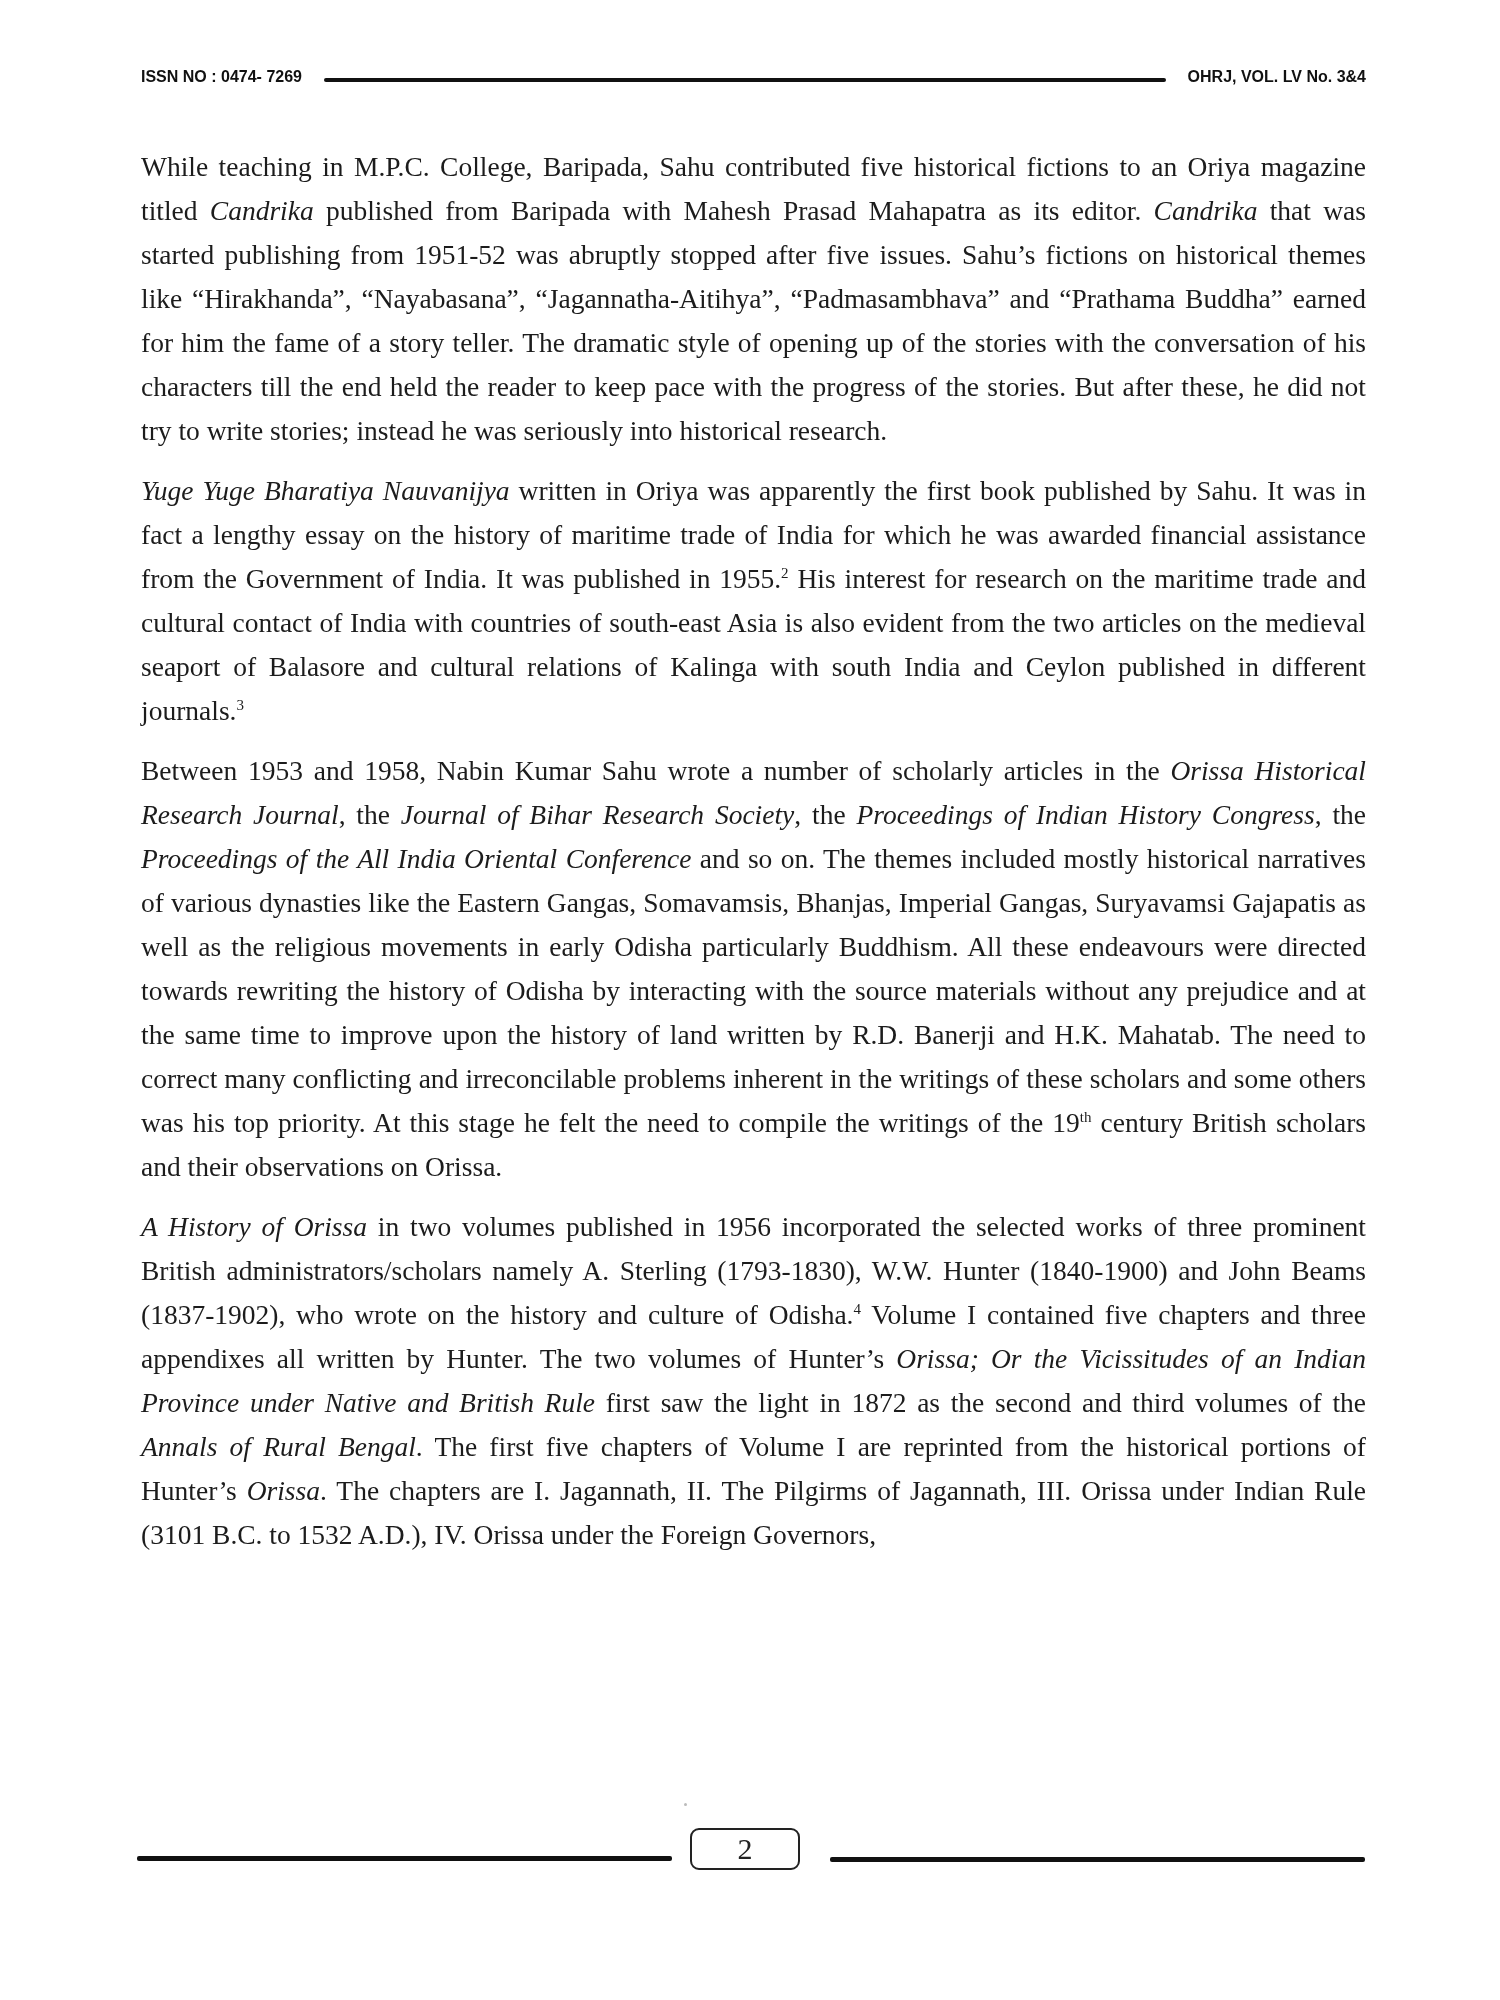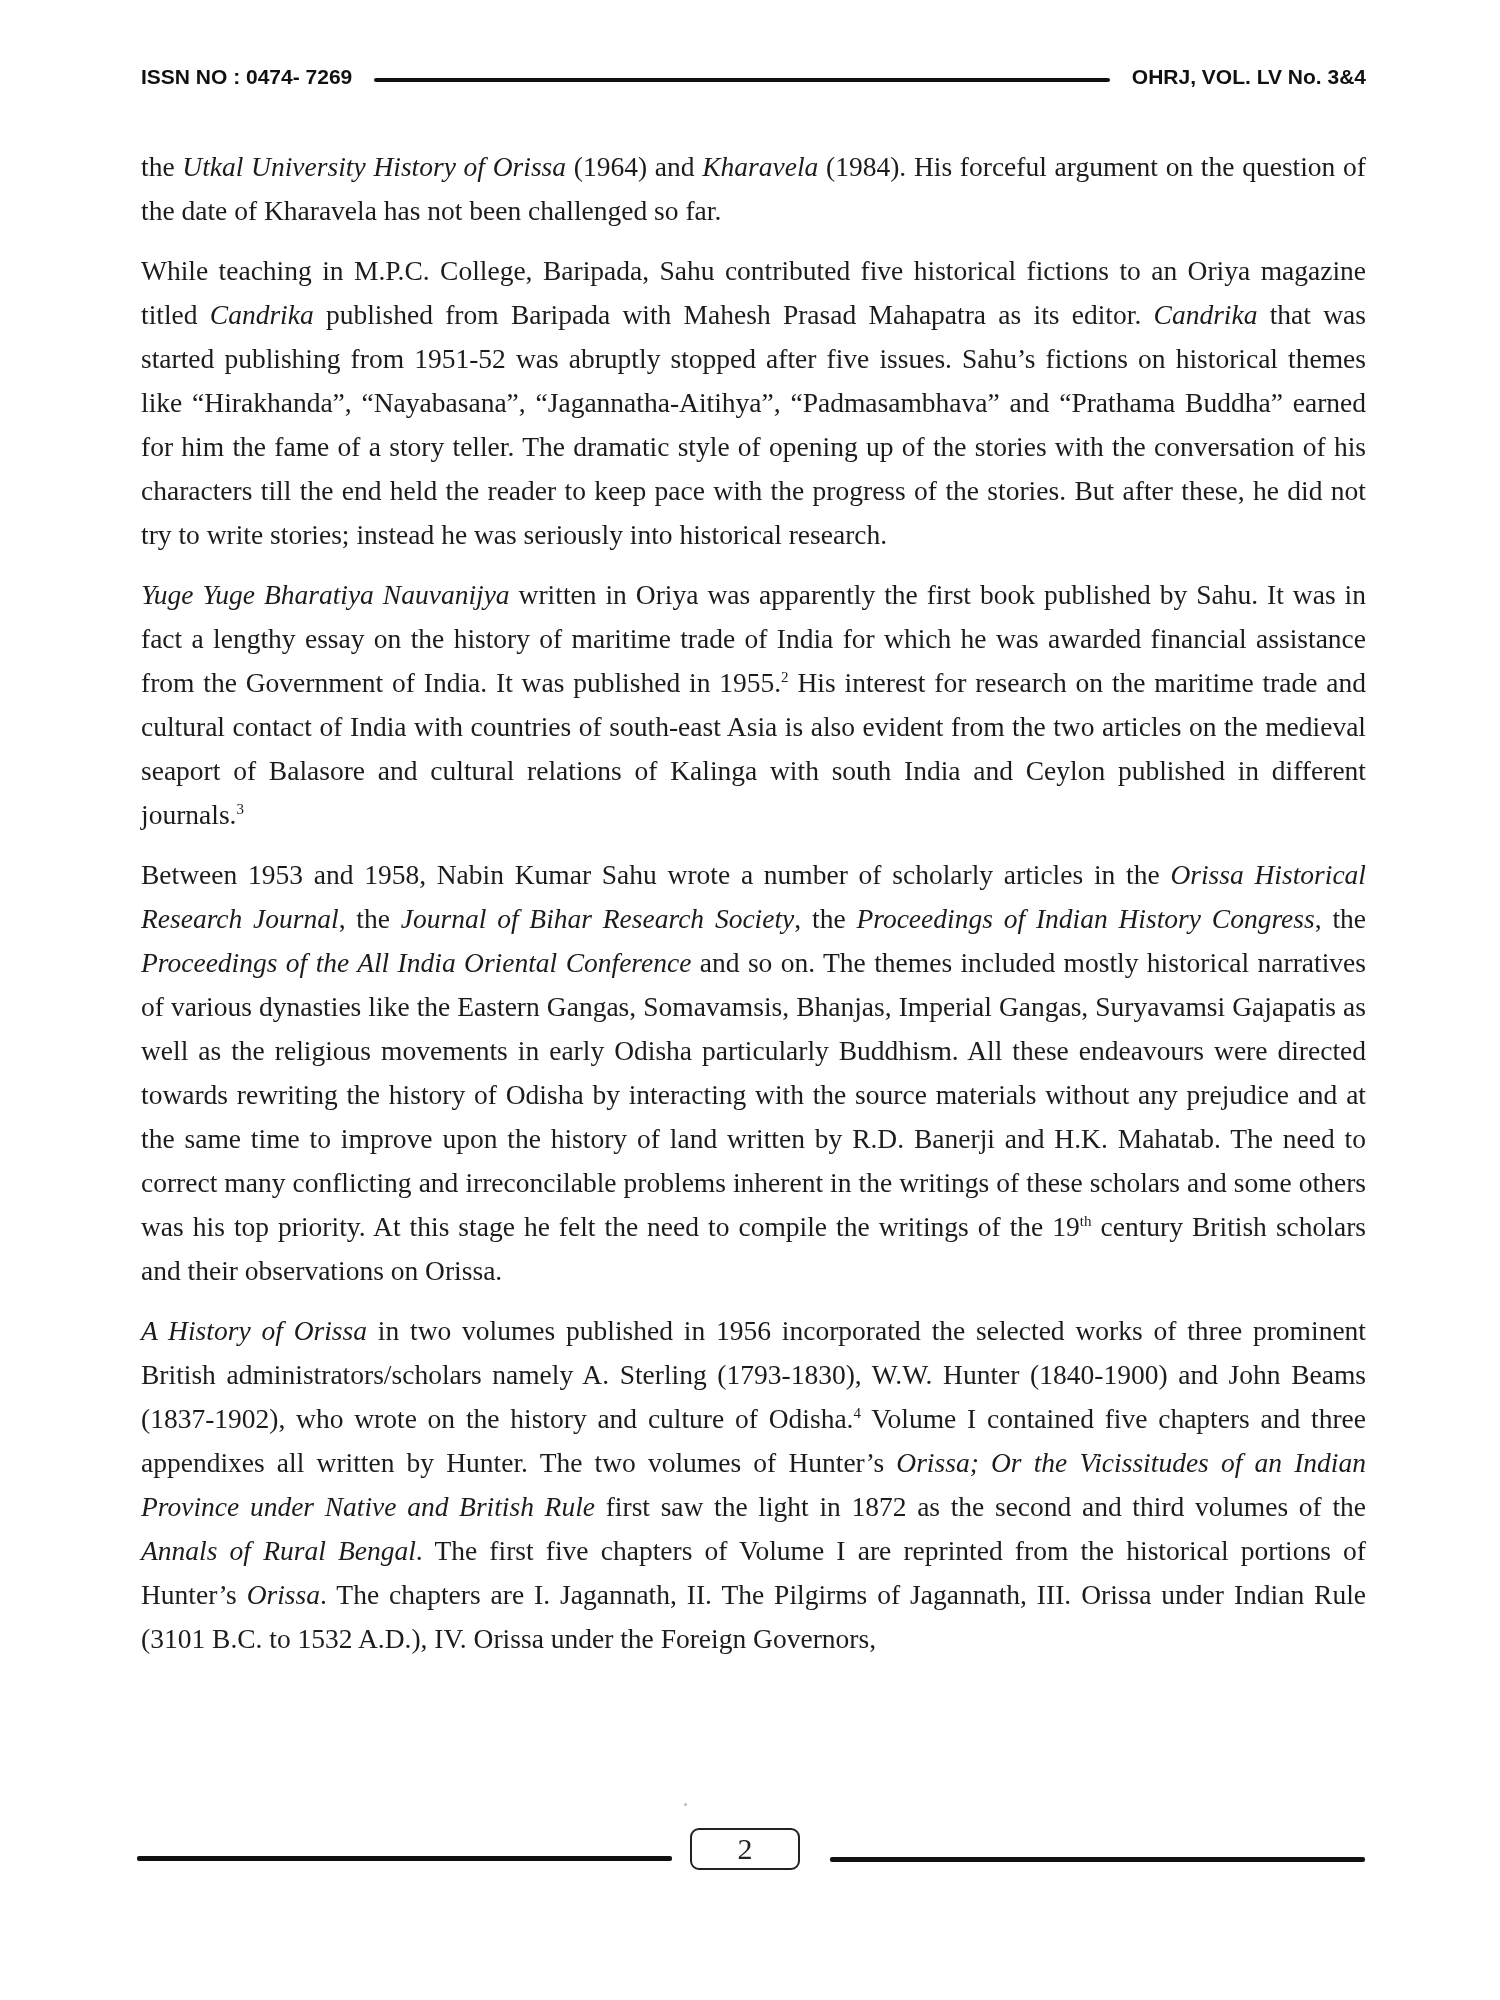--- a/index.html
+++ b/index.html
@@ -3,21 +3,21 @@
 <meta charset="utf-8">
 <style>
   html, body { margin: 0; padding: 0; background: #ffffff; }
   body {
     width: 1500px; height: 2000px; position: relative; overflow: hidden;
     color: #1a1a1a;
   }
   .header {
     position: absolute; left: 141px; top: 62px; width: 1225px; height: 30px;
     display: flex; align-items: center;
-    font-family: "Liberation Sans", sans-serif; font-weight: bold; font-size: 21px;
+    font-family: "Liberation Sans", sans-serif; font-weight: bold; font-size: 16px;
     color: #111;
   }
   .header .rule {
     flex: 1; height: 4px; background: #111; margin: 6px 22px 0 22px; border-radius: 2px;
   }
   .body-text {
     position: absolute; left: 141px; top: 145px; width: 1225px;
     font-family: "Liberation Serif", serif; font-size: 27.5px; line-height: 44px;
     text-align: justify; color: #1c1c1c;
   }
@@ -44,21 +44,20 @@
 </head>
 <body>
 
 <div class="header">
   <span>ISSN NO : 0474- 7269</span>
   <span class="rule"></span>
   <span>OHRJ, VOL. LV No. 3&amp;4</span>
 </div>
 
 <div class="body-text">
-  <p><span>the </span><i>Utkal University History of Orissa</i><span> (1964) and </span><i>Kharavela</i><span> (1984). His forceful argument on the question of the date of Kharavela has not been challenged so far.</span></p>
   <p><span>While teaching in M.P.C. College, Baripada, Sahu contributed five historical fictions to an Oriya magazine titled </span><i>Candrika</i><span> published from Baripada with Mahesh Prasad Mahapatra as its editor. </span><i>Candrika</i><span> that was started publishing from 1951-52 was abruptly stopped after five issues. Sahu’s fictions on historical themes like “Hirakhanda”, “Nayabasana”, “Jagannatha-Aitihya”, “Padmasambhava” and “Prathama Buddha” earned for him the fame of a story teller. The dramatic style of opening up of the stories with the conversation of his characters till the end held the reader to keep pace with the progress of the stories. But after these, he did not try to write stories; instead he was seriously into historical research.</span></p>
   <p><i>Yuge Yuge Bharatiya Nauvanijya</i><span> written in Oriya was apparently the first book published by Sahu. It was in fact a lengthy essay on the history of maritime trade of India for which he was awarded financial assistance from the Government of India. It was published in 1955.</span><sup>2</sup><span> His interest for research on the maritime trade and cultural contact of India with countries of south-east Asia is also evident from the two articles on the medieval seaport of Balasore and cultural relations of Kalinga with south India and Ceylon published in different journals.</span><sup>3</sup></p>
   <p><span>Between 1953 and 1958, Nabin Kumar Sahu wrote a number of scholarly articles in the </span><i>Orissa Historical Research Journal</i><span>, the </span><i>Journal of Bihar Research Society</i><span>, the </span><i>Proceedings of Indian History Congress</i><span>, the </span><i>Proceedings of the All India Oriental Conference</i><span> and so on. The themes included mostly historical narratives of various dynasties like the Eastern Gangas, Somavamsis, Bhanjas, Imperial Gangas, Suryavamsi Gajapatis as well as the religious movements in early Odisha particularly Buddhism. All these endeavours were directed towards rewriting the history of Odisha by interacting with the source materials without any prejudice and at the same time to improve upon the history of land written by R.D. Banerji and H.K. Mahatab. The need to correct many conflicting and irreconcilable problems inherent in the writings of these scholars and some others was his top priority. At this stage he felt the need to compile the writings of the 19</span><sup>th</sup><span> century British scholars and their observations on Orissa.</span></p>
   <p><i>A History of Orissa</i><span> in two volumes published in 1956 incorporated the selected works of three prominent British administrators/scholars namely A. Sterling (1793-1830), W.W. Hunter (1840-1900) and John Beams (1837-1902), who wrote on the history and culture of Odisha.</span><sup>4</sup><span> Volume I contained five chapters and three appendixes all written by Hunter. The two volumes of Hunter’s </span><i>Orissa; Or the Vicissitudes of an Indian Province under Native and British Rule</i><span> first saw the light in 1872 as the second and third volumes of the </span><i>Annals of Rural Bengal</i><span>. The first five chapters of Volume I are reprinted from the historical portions of Hunter’s </span><i>Orissa</i><span>. The chapters are I. Jagannath, II. The Pilgirms of Jagannath, III. Orissa under Indian Rule (3101 B.C. to 1532 A.D.), IV. Orissa under the Foreign Governors,</span></p>
 </div>
 
 <div class="dot"></div>
 
 <div class="footer">
   <div class="rule-left"></div>

